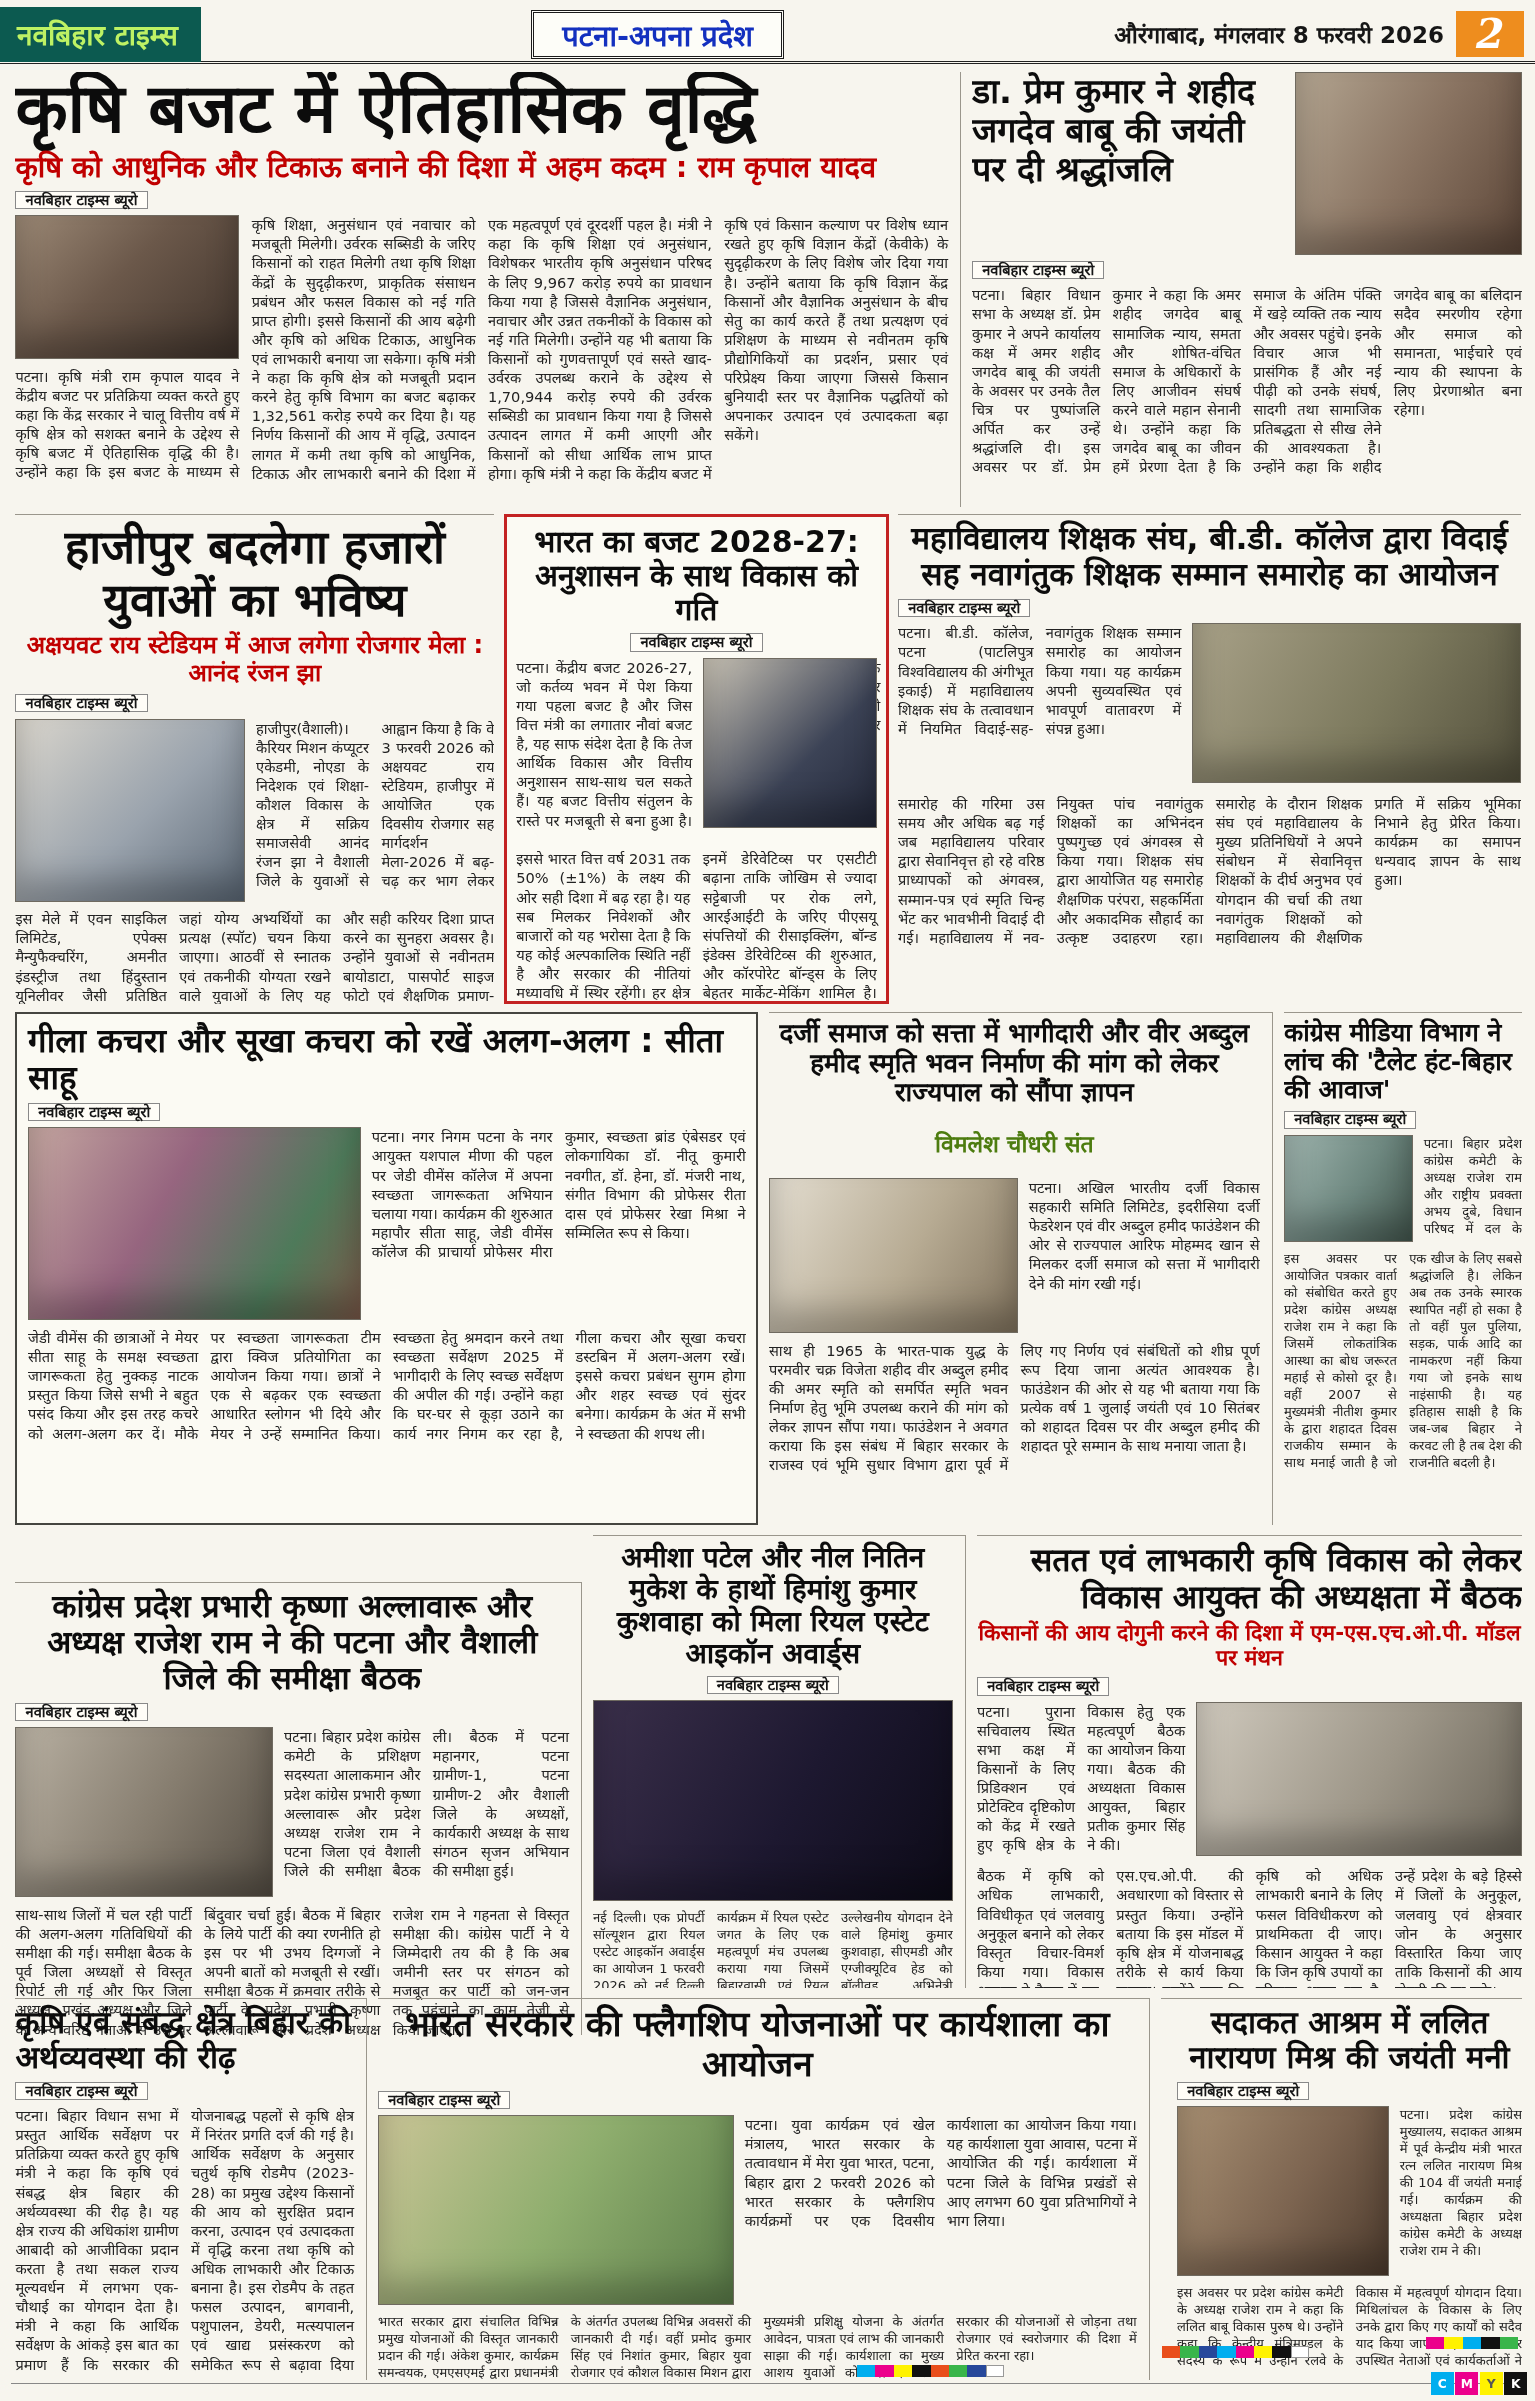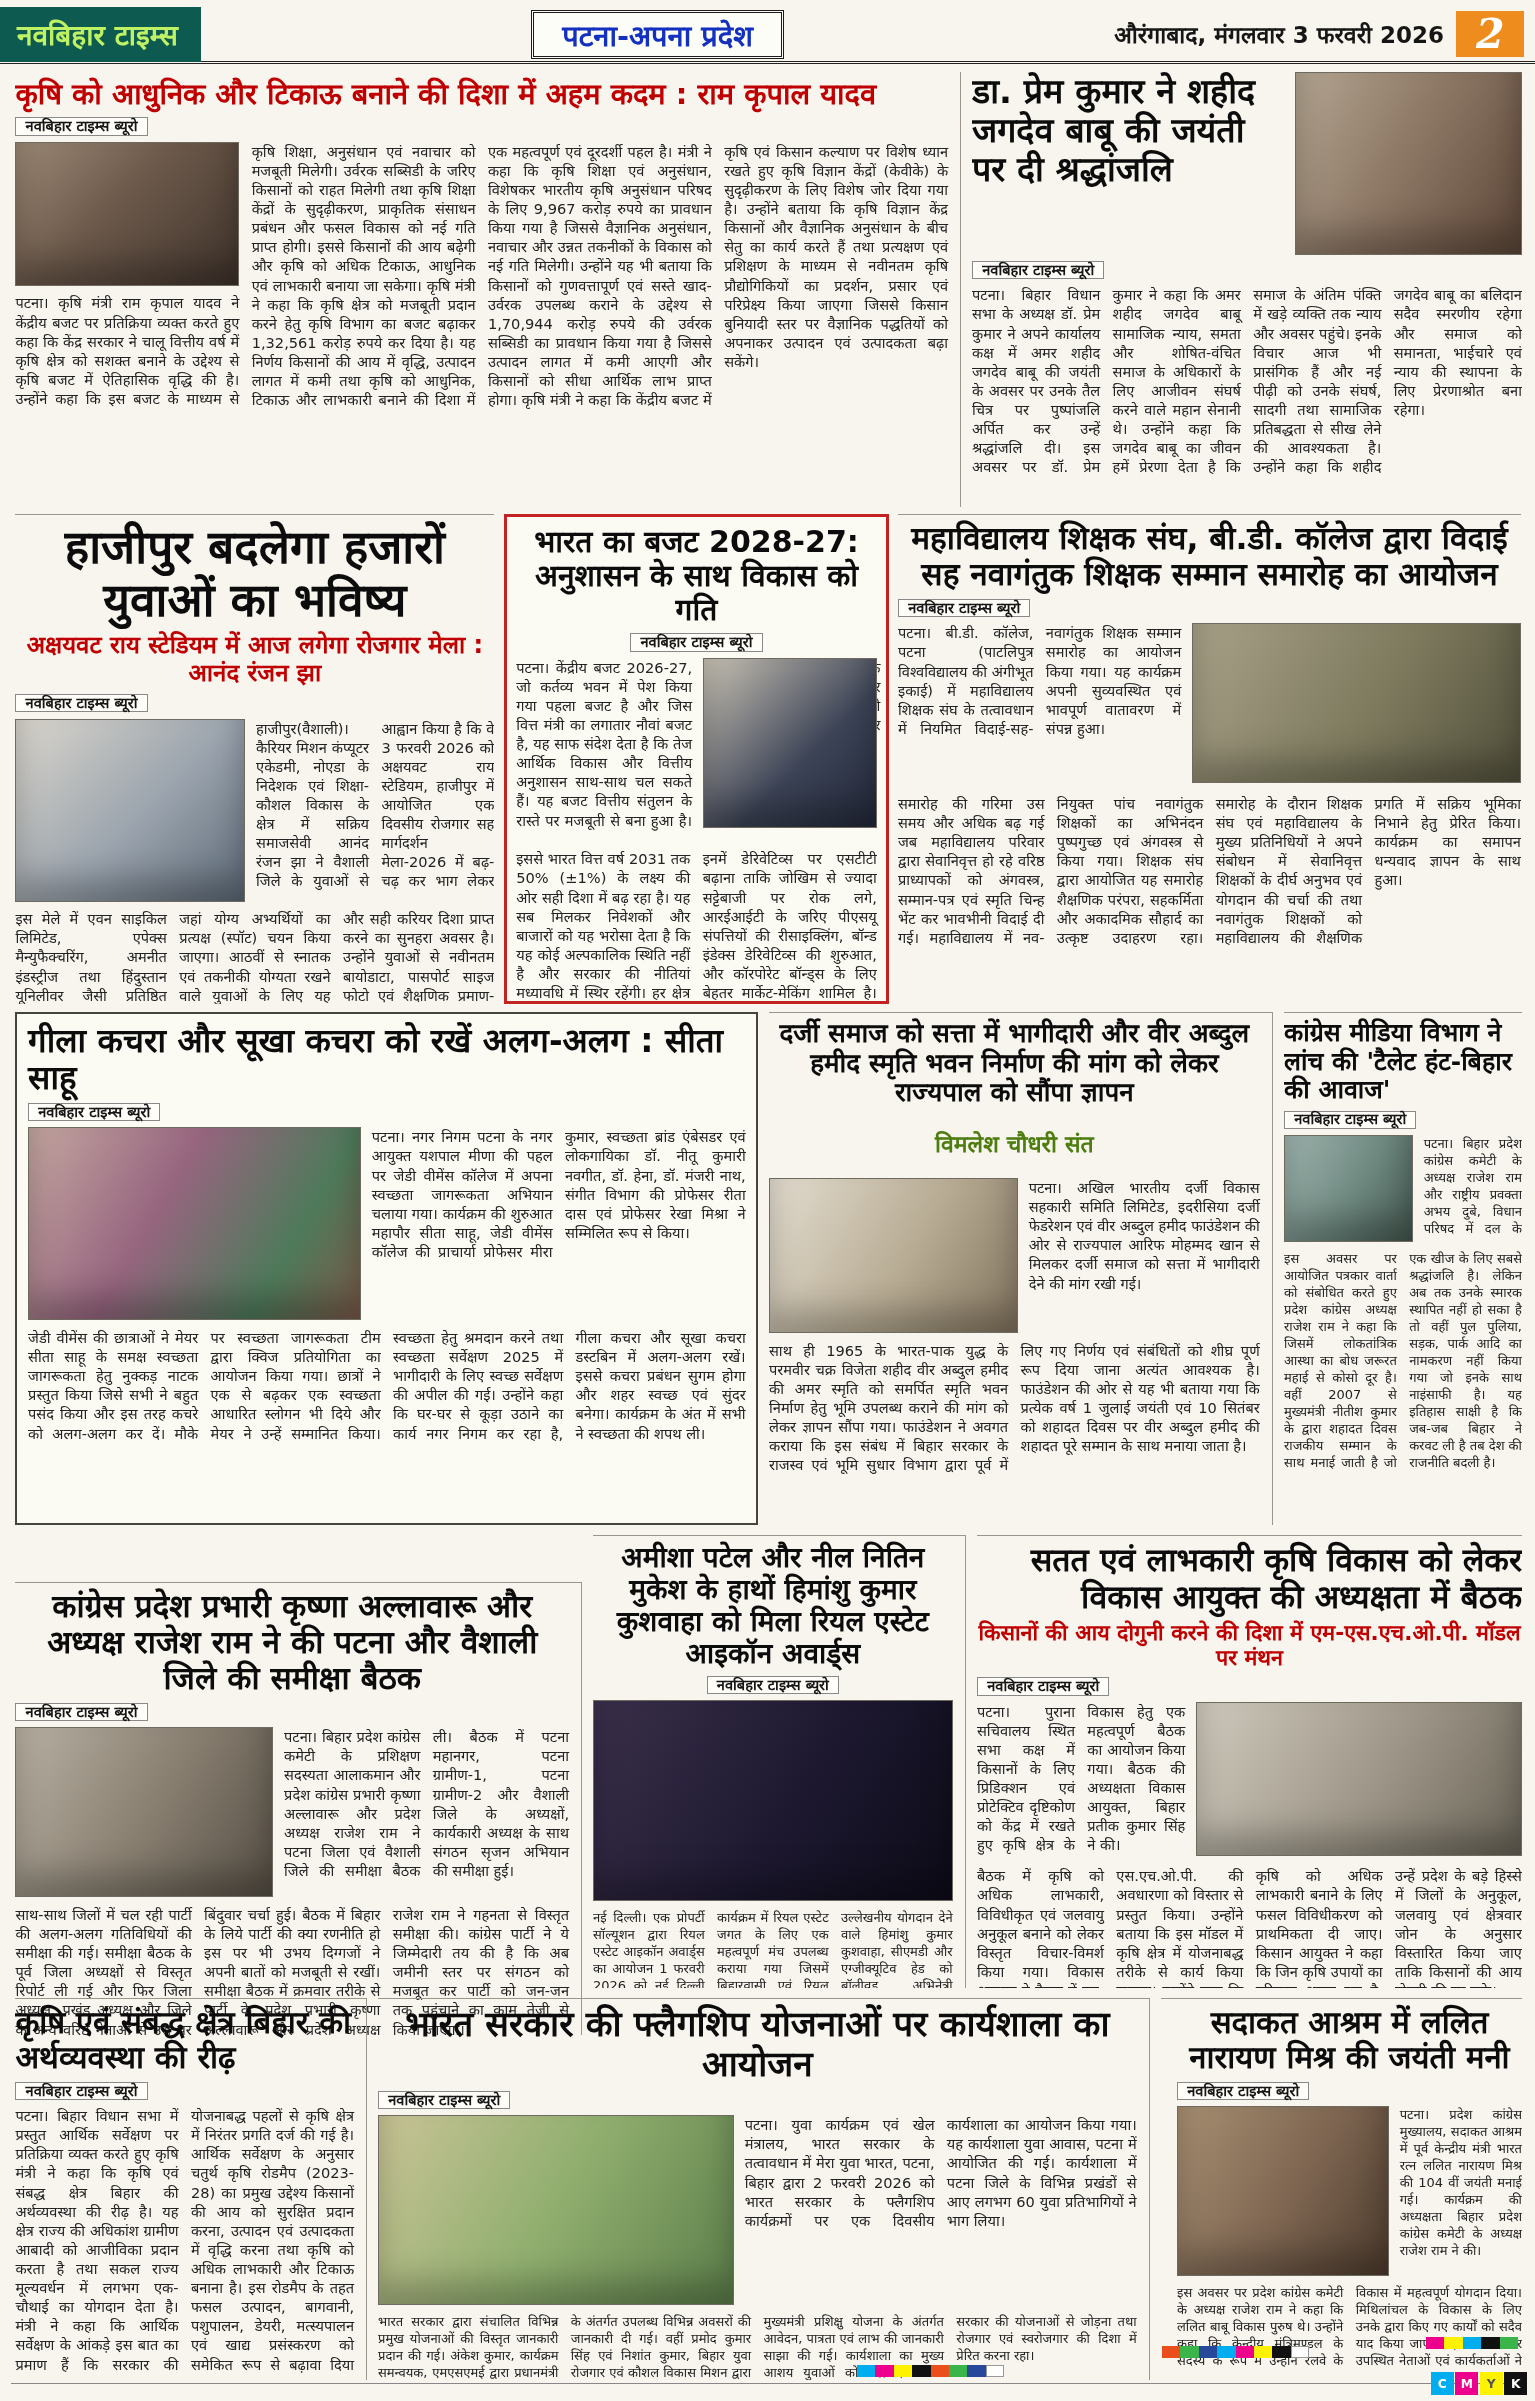--- a/index.html
+++ b/index.html
@@ -98,26 +98,27 @@
   .cb5{background:#e94e1b}.cb6{background:#39b54a}.cb7{background:#27489b}.cb8{background:#fff;border:0.8px solid #999}
   .bottomrule{position:absolute;left:10.7px;right:10.7px;top:2383px;border-top:1.5px solid #888;}
 </style>
 </head>
 <body>
 
 <header class="masthead">
   <div class="mast-left">नवबिहार टाइम्स</div>
   <div class="mast-center">पटना-अपना प्रदेश</div>
   <div class="mast-right">
-    <span class="mast-date">औरंगाबाद, मंगलवार 3 फरवरी 2026</span>
+    <span class="mast-date">औरंगाबाद, मंगलवार 8 फरवरी 2026</span>
     <div class="pageno">2</div>
   </div>
 </header>
 
 <article class="art a1 vr">
+  <h1 class="hl hl1">कृषि बजट में ऐतिहासिक वृद्धि</h1>
   <div class="sub sub1">कृषि को आधुनिक और टिकाऊ बनाने की दिशा में अहम कदम : राम कृपाल यादव</div>
   <div class="byrow"><span class="by">नवबिहार टाइम्स ब्यूरो</span></div>
   <div class="bd c4" style="height:286px;">
     <div class="ph p1 mb" style="width:100%;height:144px;"></div>
     <span>पटना। कृषि मंत्री राम कृपाल यादव ने केंद्रीय बजट पर प्रतिक्रिया व्यक्त करते हुए कहा कि केंद्र सरकार ने चालू वित्तीय वर्ष में कृषि क्षेत्र को सशक्त बनाने के उद्देश्य से कृषि बजट में ऐतिहासिक वृद्धि की है। उन्होंने कहा कि इस बजट के माध्यम से कृषि शिक्षा, अनुसंधान एवं नवाचार को मजबूती मिलेगी। उर्वरक सब्सिडी के जरिए किसानों को राहत मिलेगी तथा कृषि शिक्षा केंद्रों के सुदृढ़ीकरण, प्राकृतिक संसाधन प्रबंधन और फसल विकास को नई गति प्राप्त होगी। इससे किसानों की आय बढ़ेगी और कृषि को अधिक टिकाऊ, आधुनिक एवं लाभकारी बनाया जा सकेगा। कृषि मंत्री ने कहा कि कृषि क्षेत्र को मजबूती प्रदान करने हेतु कृषि विभाग का बजट बढ़ाकर 1,32,561 करोड़ रुपये कर दिया है। यह निर्णय किसानों की आय में वृद्धि, उत्पादन लागत में कमी तथा कृषि को आधुनिक, टिकाऊ और लाभकारी बनाने की दिशा में एक महत्वपूर्ण एवं दूरदर्शी पहल है। मंत्री ने कहा कि कृषि शिक्षा एवं अनुसंधान, विशेषकर भारतीय कृषि अनुसंधान परिषद के लिए 9,967 करोड़ रुपये का प्रावधान किया गया है जिससे वैज्ञानिक अनुसंधान, नवाचार और उन्नत तकनीकों के विकास को नई गति मिलेगी। उन्होंने यह भी बताया कि किसानों को गुणवत्तापूर्ण एवं सस्ते खाद-उर्वरक उपलब्ध कराने के उद्देश्य से 1,70,944 करोड़ रुपये की उर्वरक सब्सिडी का प्रावधान किया गया है जिससे उत्पादन लागत में कमी आएगी और किसानों को सीधा आर्थिक लाभ प्राप्त होगा। कृषि मंत्री ने कहा कि केंद्रीय बजट में कृषि एवं किसान कल्याण पर विशेष ध्यान रखते हुए कृषि विज्ञान केंद्रों (केवीके) के सुदृढ़ीकरण के लिए विशेष जोर दिया गया है। उन्होंने बताया कि कृषि विज्ञान केंद्र किसानों और वैज्ञानिक अनुसंधान के बीच सेतु का कार्य करते हैं तथा प्रत्यक्षण एवं प्रशिक्षण के माध्यम से नवीनतम कृषि प्रौद्योगिकियों का प्रदर्शन, प्रसार एवं परिप्रेक्ष्य किया जाएगा जिससे किसान बुनियादी स्तर पर वैज्ञानिक पद्धतियों को अपनाकर उत्पादन एवं उत्पादकता बढ़ा सकेंगे।</span>
   </div>
 </article>
 
 <article class="art a2">
   <div class="row">

